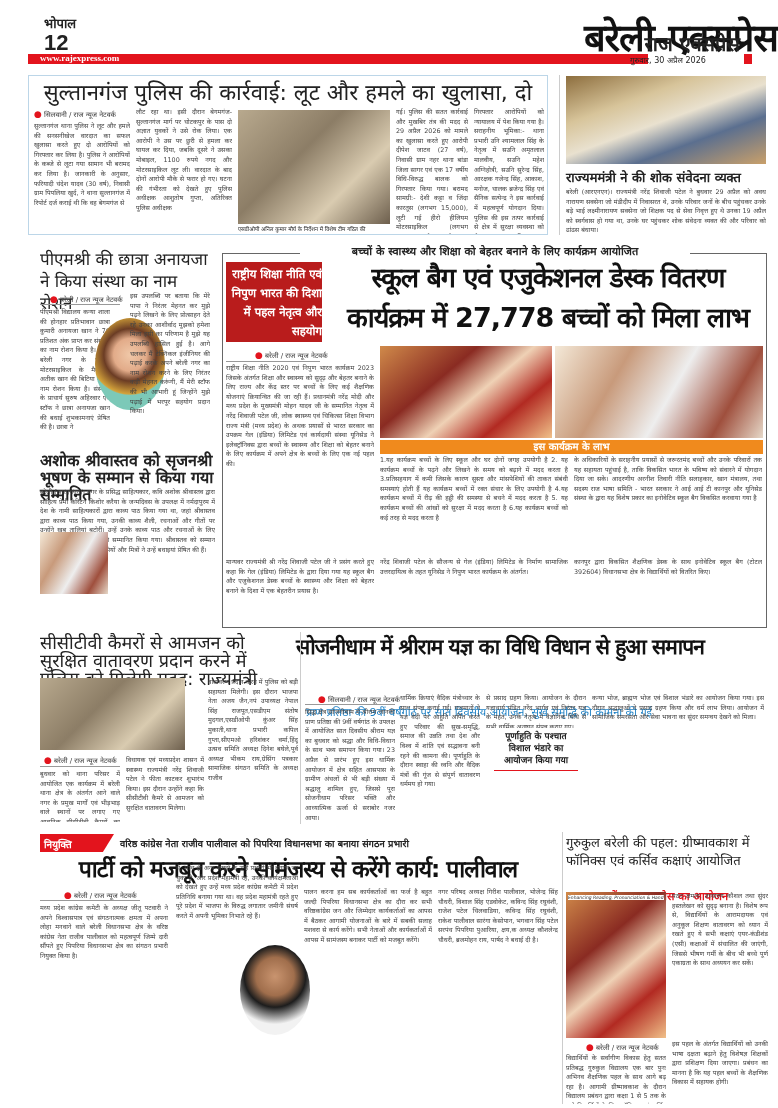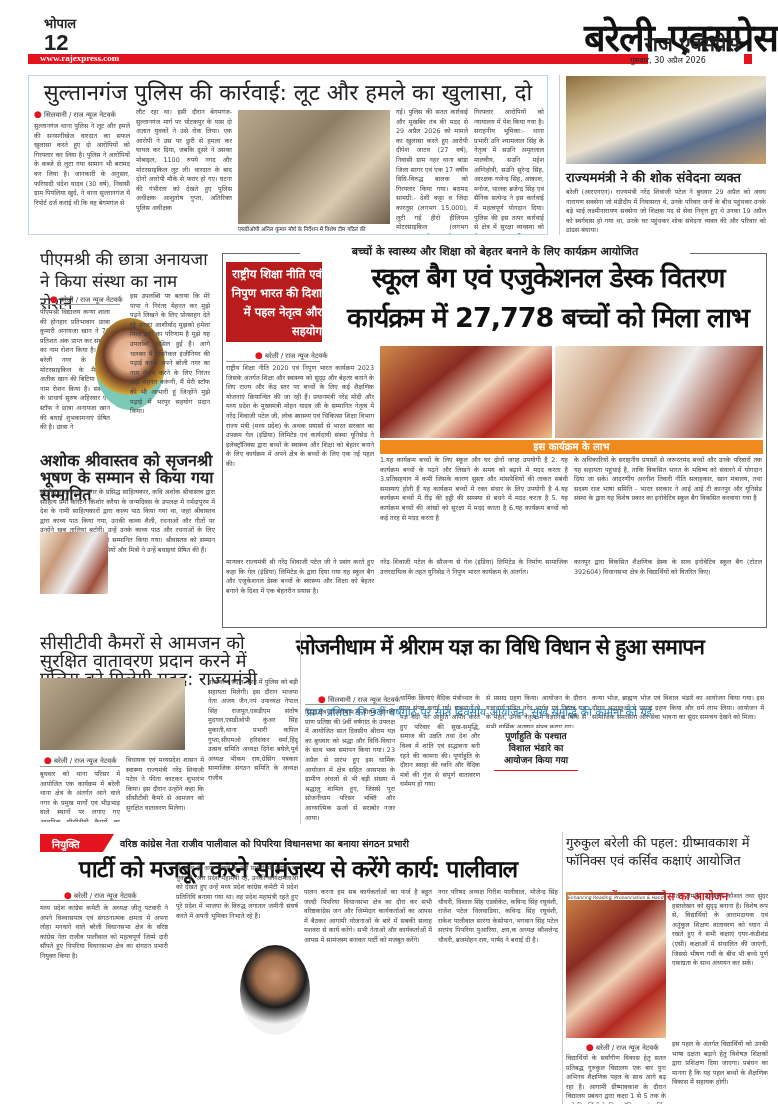--- a/index.html
+++ b/index.html
@@ -100,21 +100,21 @@
 <div class="abs blueh" style="left:306px;top:668px;width:460px;font-size:11px;margin-top:36px;">प्राण प्रतिष्ठा की 9वीं वर्षगांठ पर सात दिवसीय आयोजन, सुख समृद्धि की कामना की गई</div>
 <div class="abs byline" style="left:318px;top:694px;"><span class="dot">●</span> <span>सिलवानी / राज न्यूज नेटवर्क</span></div>
 <div class="abs divider" style="left:305px;top:704px;width:90px;"></div>
 <div class="abs col" style="left:305px;top:708px;width:90px;height:114px;">सिद्ध क्षेत्र सोजनीधाम में श्रीराम जानकी प्राण प्रतिष्ठा की 9वीं वर्षगांठ के उपलक्ष में आयोजित सात दिवसीय श्रीराम यज्ञ का बुधवार को श्रद्धा और विधि-विधान के साथ भव्य समापन किया गया। 23 अप्रैल से प्रारंभ हुए इस धार्मिक आयोजन में क्षेत्र सहित आसपास के ग्रामीण अंचलों से भी बड़ी संख्या में श्रद्धालु शामिल हुए, जिससे पूरा सोजनीधाम परिसर भक्ति और आध्यात्मिक ऊर्जा से सराबोर नजर आया।</div>
 <div class="abs col" style="left:400px;top:694px;width:80px;height:128px;">धार्मिक क्रियाएं वैदिक मंत्रोच्चार के साथ संपन्न कराई गईं। यजमानों ने यज्ञ वेदी पर आहुति अर्पित करते हुए परिवार की सुख-समृद्धि, समाज की उन्नति तथा देश और विश्व में शांति एवं सद्भावना बनी रहने की कामना की। पूर्णाहुति के दौरान स्वाहा की ध्वनि और वैदिक मंत्रों की गूंज से संपूर्ण वातावरण धर्ममय हो गया।</div>
 <div class="abs h-main" style="left:494px;top:730px;width:84px;font-size:9px;font-weight:bold;text-align:center;line-height:12px;border-bottom:1.5px solid #e3141d;padding-bottom:4px;">पूर्णाहुति के पश्चात विशाल भंडारे का आयोजन किया गया</div>
 <div class="abs col" style="left:486px;top:694px;width:100px;height:34px;">से प्रसाद ग्रहण किया। आयोजन के दौरान यज्ञाचार्य पंडित नरेंद्र भार्गव एवं निरंतर यज्ञ के महंत, उनके नेतृत्व में वैज्ञानिक विधि से सभी धार्मिक अनुष्ठान संपन्न कराए गए।</div>
 <div class="abs col" style="left:592px;top:694px;width:172px;height:128px;">कन्या भोज, ब्राह्मण भोज एवं विशाल भंडारे का आयोजन किया गया। इस दौरान श्रद्धालुओं ने प्रसाद ग्रहण किया और धर्म लाभ लिया। आयोजन में सामाजिक समरसता और सेवा भावना का सुंदर समन्वय देखने को मिला।</div>
 
 <div class="abs" style="left:40px;top:834px;width:74px;height:18px;background:#e3141d;clip-path:polygon(0 0,100% 0,85% 100%,0 100%);"></div>
-<div class="abs" style="left:52px;top:837px;color:#fff;font-size:10px;font-weight:bold;">नियुक्ति</div>
+<div class="abs" style="left:44px;top:837px;color:#fff;font-size:10px;font-weight:bold;">नियुक्ति</div>
 <div class="abs h-main" style="left:120px;top:837px;font-size:9.5px;font-weight:bold;">वरिष्ठ कांग्रेस नेता राजीव पालीवाल को पिपरिया विधानसभा का बनाया संगठन प्रभारी</div>
 <div class="abs bigh" style="left:38px;top:852px;width:520px;font-size:23px;line-height:34px;text-align:center;">पार्टी को मजबूत करने सामंजस्य से करेंगे कार्य: पालीवाल</div>
 <div class="abs byline" style="left:64px;top:890px;"><span class="dot">●</span> <span>बरेली / राज न्यूज नेटवर्क</span></div>
 <div class="abs divider" style="left:40px;top:900px;width:100px;"></div>
 <div class="abs col" style="left:40px;top:904px;width:128px;height:200px;">मध्य प्रदेश कांग्रेस कमेटी के अध्यक्ष जीतू पटवारी ने अपने विश्वासपात्र एवं संगठनात्मक क्षमता में अपना लोहा मनवाने वाले बरेली विधानसभा क्षेत्र के वरिष्ठ कांग्रेस नेता राजीव पालीवाल को महत्वपूर्ण जिम्मे दारी सौंपते हुए पिपरिया विधानसभा क्षेत्र का संगठन प्रभारी नियुक्त किया है।</div>
 <div class="abs col" style="left:176px;top:864px;width:122px;height:216px;">थे, साथ ही अन्य जगहों के उन्हें प्रभारी भी बनाया जा चुका है, और प्रदेश महामंत्री रहे, उनकी कार्यक्षमताओं को देखते हुए उन्हें मध्य प्रदेश कांग्रेस कमेटी में प्रदेश प्रतिनिधि बनाया गया था। वह प्रदेश महामंत्री रहते हुए पूरे प्रदेश में भाजपा के विरुद्ध लगातार जमीनी संघर्ष करते में अपनी भूमिका निभाते रहे हैं।</div>
 <div class="abs" style="left:240px;top:945px;width:70px;height:90px;border-radius:50%;background:radial-gradient(circle at 50% 35%,#c9946f 0,#a06e4c 28%,#1d1d1d 45%,#f2f2f2 70%);"></div>
 <div class="abs col" style="left:304px;top:888px;width:128px;height:216px;">पालन करना हम सब कार्यकर्ताओं का फर्ज है बहुत जल्दी पिपरिया विधानसभा क्षेत्र का दौरा कर सभी वरिष्ठकांग्रेस जन और जिम्मेदार कार्यकर्ताओं का आपस में बैठकर आगामी योजनाओं के बारे में सबकी सलाह मशवरा से कार्य करेंगे। सभी नेताओं और कार्यकर्ताओं में आपस में सामंजस्य बनाकर पार्टी को मजबूत करेंगे।</div>
 <div class="abs col" style="left:438px;top:888px;width:120px;height:216px;">नगर परिषद अध्यक्ष गिरीश पालीवाल, भोजेन्द्र सिंह चौधरी, विशाल सिंह एडवोकेट, कविन्द सिंह रघुवंशी, राजेश पटेल चिलवाडिया, कविन्द्र सिंह रघुवंशी, राकेश पालीवाल सारंगा केसोपान, भगवान सिंह पटेल सरपंच पिपरिया पुआरिया, क्षय,क अध्यक्ष कौशलेन्द्र चौधरी, ब्रजमोहन राय, पार्षद ने बधाई दी है।</div>
 

